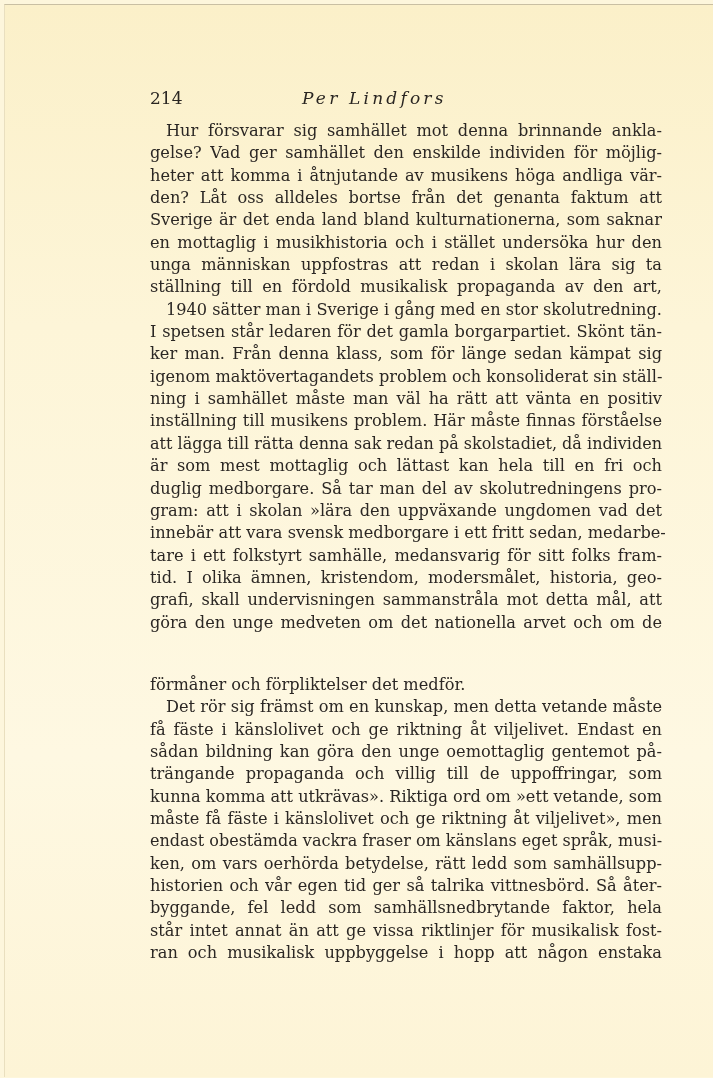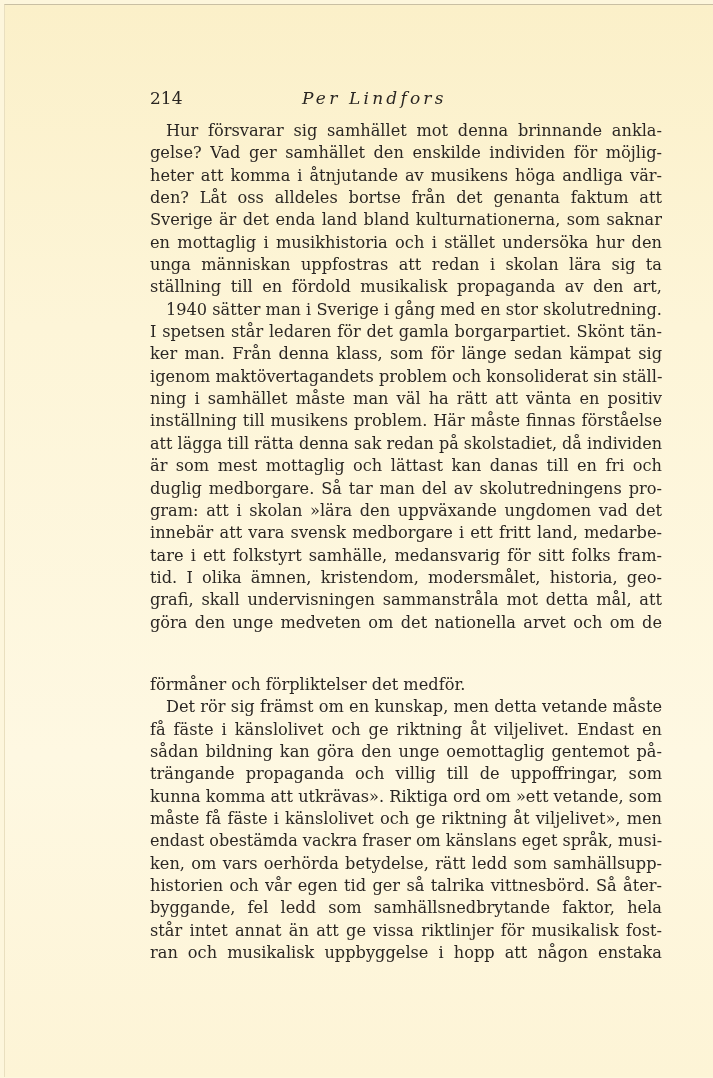--- a/index.html
+++ b/index.html
@@ -61,24 +61,24 @@
       <span class="line" style="display: block;">ställning till en fördold musikalisk propaganda av den art,</span>
     </div>
     <div>
       <span class="line indent" style="display: block; font-size: 16.17px; line-height: 22.35px;">1940 sätter man i Sverige i gång med en stor skolutredning.</span>
       <span class="line" style="display: block;">I spetsen står ledaren för det gamla borgarpartiet. Skönt tän-</span>
       <span class="line" style="display: block;">ker man. Från denna klass, som för länge sedan kämpat sig</span>
       <span class="line" style="display: block; font-size: 16.14px; line-height: 22.35px;">igenom maktövertagandets problem och konsoliderat sin ställ-</span>
       <span class="line" style="display: block;">ning i samhället måste man väl ha rätt att vänta en positiv</span>
       <span class="line" style="display: block;">inställning till musikens problem. Här måste finnas förståelse</span>
       <span class="line" style="display: block; font-size: 16.01px; line-height: 22.35px;">att lägga till rätta denna sak redan på skolstadiet, då individen</span>
-      <span class="line" style="display: block;">är som mest mottaglig och lättast kan danas till en fri och</span>
+      <span class="line" style="display: block;">är som mest mottaglig och lättast kan hela till en fri och</span>
       <span class="line" style="display: block;">duglig medborgare. Så tar man del av skolutredningens pro-</span>
       <span class="line" style="display: block;">gram: att i skolan »lära den uppväxande ungdomen vad det</span>
-      <span class="line" style="display: block;">innebär att vara svensk medborgare i ett fritt land, medarbe-</span>
+      <span class="line" style="display: block;">innebär att vara svensk medborgare i ett fritt sedan, medarbe-</span>
       <span class="line" style="display: block;">tare i ett folkstyrt samhälle, medansvarig för sitt folks fram-</span>
       <span class="line" style="display: block;">tid. I olika ämnen, kristendom, modersmålet, historia, geo-</span>
       <span class="line" style="display: block;">grafi, skall undervisningen sammanstråla mot detta mål, att</span>
       <span class="line" style="display: block;">göra den unge medveten om det nationella arvet och om de</span>
       <span class="line last" style="display: block; margin-top: 40px;">förmåner och förpliktelser det medför.</span>
     </div>
     <div>
       <span class="line indent" style="display: block;">Det rör sig främst om en kunskap, men detta vetande måste</span>
       <span class="line" style="display: block;">få fäste i känslolivet och ge riktning åt viljelivet. Endast en</span>
       <span class="line" style="display: block;">sådan bildning kan göra den unge oemottaglig gentemot på-</span>

